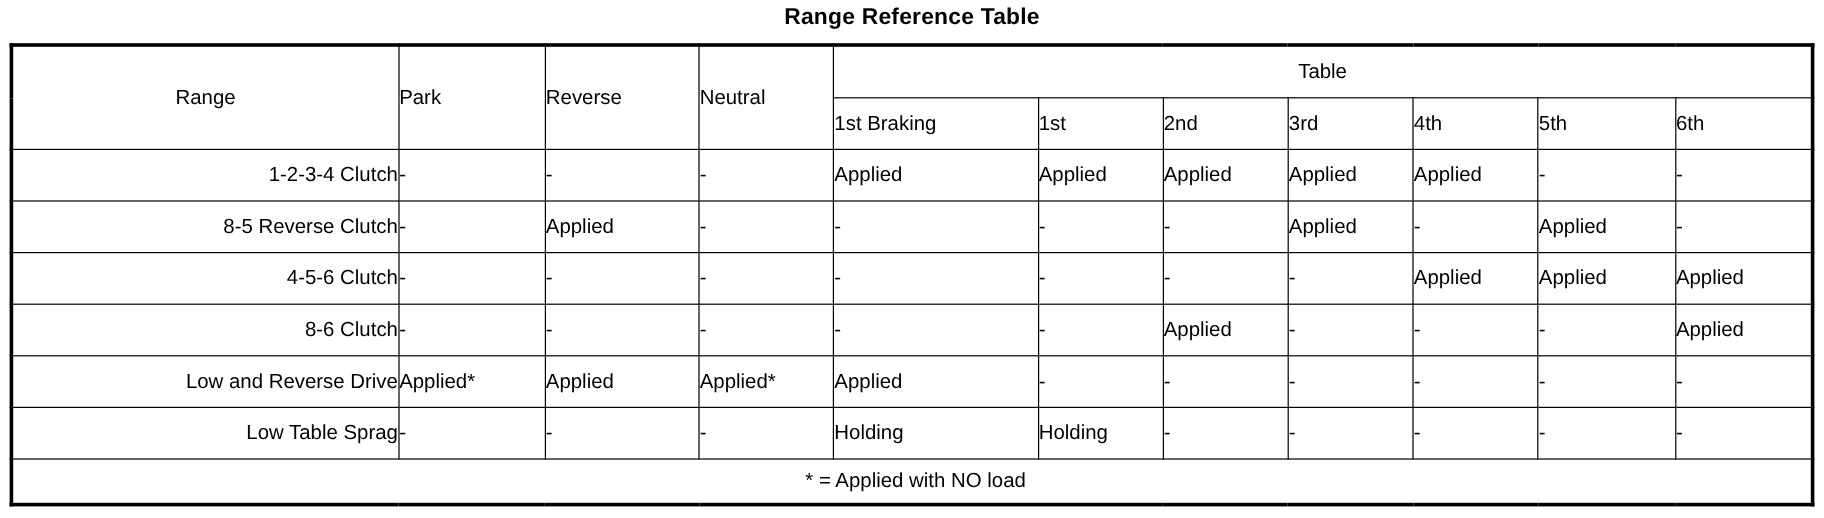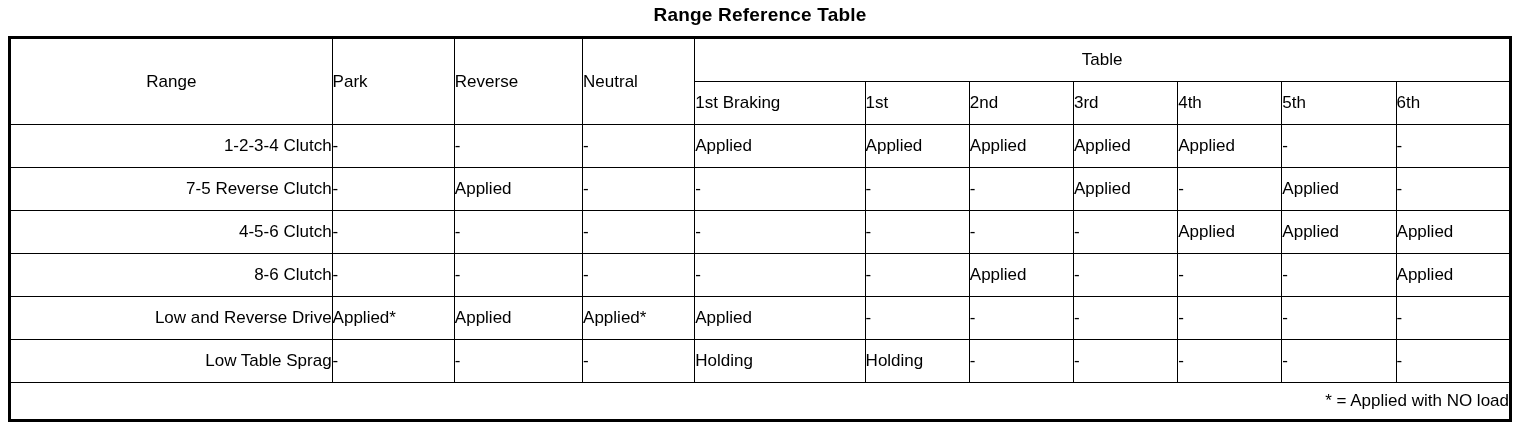--- a/index.html
+++ b/index.html
@@ -64,21 +64,21 @@
     text-align: right;
     padding-left: 6px;
     height: 42px;
   }
   td.val {
     text-align: left;
     padding-left: 6px;
     height: 42px;
   }
   tr.footnote-row td {
-    text-align: right;
+    text-align: center;
     padding-left: 6px;
     height: 36px;
     margin-top: 23px;
   }
   
   col.c-range  { width: 322px; }
   col.c-park   { width: 122px; }
   col.c-rev    { width: 128px; }
   col.c-neu    { width: 112px; }
   col.c-1stb   { width: 170px; }
@@ -137,21 +137,21 @@
           <td class="val">-</td>
           <td class="val">Applied</td>
           <td class="val">Applied</td>
           <td class="val">Applied</td>
           <td class="val">Applied</td>
           <td class="val">Applied</td>
           <td class="val">-</td>
           <td class="val">-</td>
         </tr>
         <tr>
-          <td class="rowlabel">7-5 Reverse Clutch</td>
+          <td class="rowlabel">8-5 Reverse Clutch</td>
           <td class="val">-</td>
           <td class="val">Applied</td>
           <td class="val">-</td>
           <td class="val">-</td>
           <td class="val">-</td>
           <td class="val">-</td>
           <td class="val">Applied</td>
           <td class="val">-</td>
           <td class="val">Applied</td>
           <td class="val">-</td>

